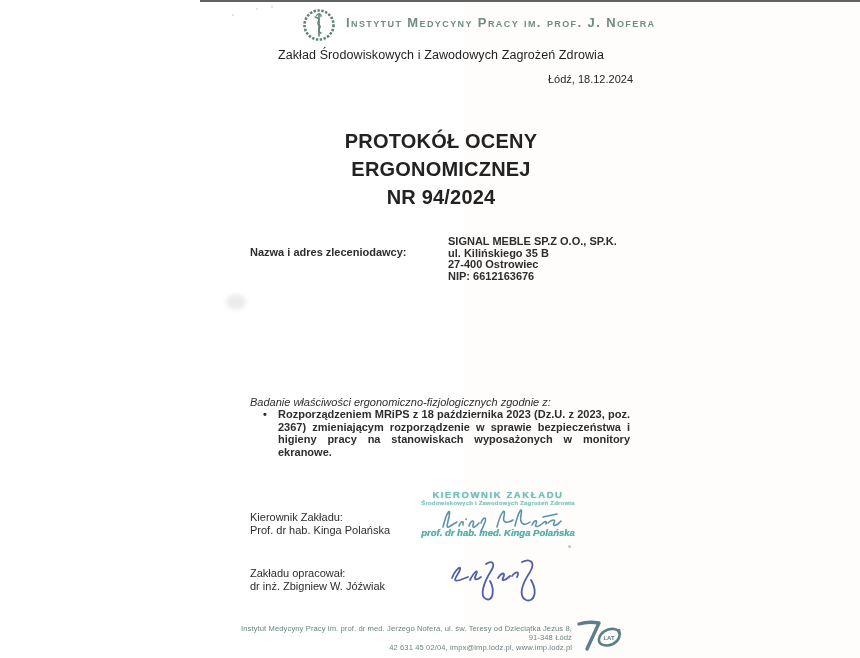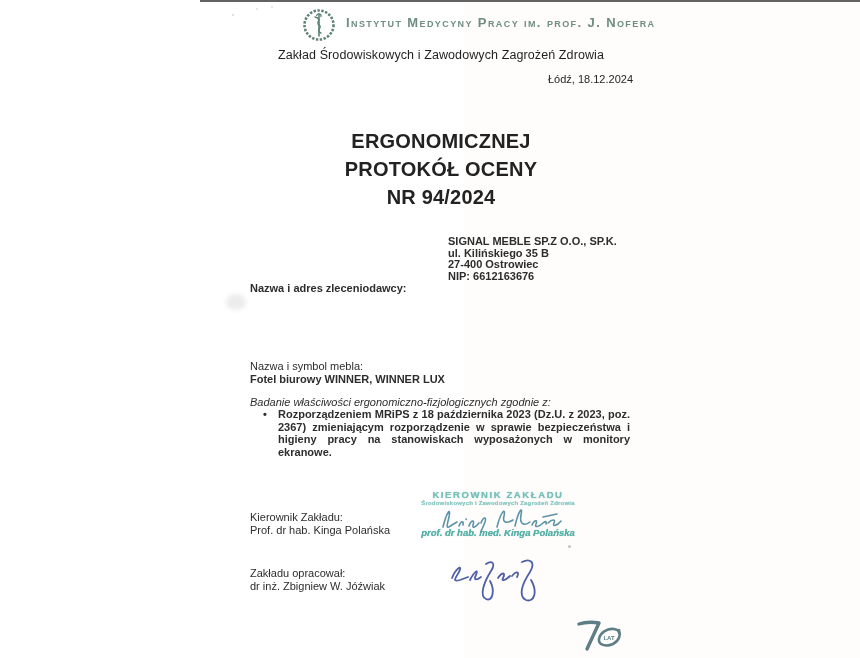--- a/index.html
+++ b/index.html
@@ -16,21 +16,21 @@
   .speck{position:absolute;background:#8a8a8a;border-radius:50%;}
   .smudge{position:absolute;left:226px;top:294px;width:20px;height:16px;background:#9a9a9a;border-radius:50%;opacity:.18;filter:blur(2px);}
   .institute-name{
     font-variant:small-caps;font-weight:600;font-size:13px;letter-spacing:1.4px;
     color:var(--institute_teal,#6f8d82);
   }
   .department{font-weight:400;font-size:12.5px;color:#1f1f1f;letter-spacing:.1px;}
   .city-date{font-size:11px;color:#262626;}
   .doc-title{font-size:20px;font-weight:700;line-height:28px;color:#222;letter-spacing:.2px;}
   .lbl{font-size:11px;}
-  .lbl.b{font-weight:700;margin-top:36px;}
+  .lbl.b{font-weight:700;}
   .client-lines{font-size:11px;font-weight:700;line-height:11.7px;}
   .furn-val{font-weight:700;}
   .bullet-text{
     font-size:11px;font-weight:700;line-height:12.6px;text-align:justify;
     width:352px;
   }
   .bullet-dot{font-size:11px;font-weight:700;}
   .stamp{text-align:center;color:var(--stamp_teal,#45a89e);}
   .stamp-l1{font-size:9.5px;font-weight:700;letter-spacing:1.6px;opacity:.72;text-shadow:0 0 1.2px currentColor;}
   .stamp-l2{font-size:6px;font-weight:600;opacity:.62;letter-spacing:.2px;text-shadow:0 0 .8px currentColor;}
@@ -66,37 +66,33 @@
       <path d="M15.5,8.5 C17,6 20.5,6.5 20,9.5" fill="none" stroke="#5e8274" stroke-width="1.3" stroke-linecap="round"></path>
     </svg>
   </div>
   <div class="abs institute-name" style="left:346px;top:15px;">Instytut Medycyny Pracy im. prof. J. Nofera</div>
 
   <div class="center-band department" style="top:48px;">Zakład Środowiskowych i Zawodowych Zagrożeń Zdrowia</div>
 
   <div class="abs city-date" style="left:548px;top:73px;">Łódź, 18.12.2024</div>
 
   <div class="center-band doc-title" style="top:127px;">
+    <div>PROTOKÓŁ OCENY</div>
     <div>ERGONOMICZNEJ</div>
-    <div>PROTOKÓŁ OCENY</div>
     <div>NR 94/2024</div>
   </div>
 
   <div class="abs lbl b" style="left:250px;top:246px;">Nazwa i adres zleceniodawcy:</div>
   <div class="abs client-lines" style="left:412px;top:236px;margin-left:36px;">
     <div>SIGNAL MEBLE SP.Z O.O., SP.K.</div>
     <div>ul. Kilińskiego 35 B</div>
     <div>27-400 Ostrowiec</div>
     <div>NIP: 6612163676</div>
   </div>
 
-  <div class="abs lbl" style="left:250px;top:360px;line-height:12.6px;">
-    <div>Nazwa i symbol mebla:</div>
-    <div class="furn-val">Fotel biurowy WINNER, WINNER LUX</div>
-  </div>
 
   <div class="abs lbl" style="left:250px;top:396px;font-style:italic;">Badanie właściwości ergonomiczno-fizjologicznych zgodnie z:</div>
   <div class="abs bullet-dot" style="left:263px;top:408px;">•</div>
   <div class="abs bullet-text" style="left:278px;top:408px;">Rozporządzeniem MRiPS z 18 października 2023 (Dz.U. z 2023, poz. 2367) zmieniającym rozporządzenie w sprawie bezpieczeństwa i higieny pracy na stanowiskach wyposażonych w monitory ekranowe.</div>
 
   <div class="abs stamp" style="left:418px;top:489px;width:160px;">
     <div class="stamp-l1">KIEROWNIK ZAKŁADU</div>
     <div class="stamp-l2">Środowiskowych i Zawodowych Zagrożeń Zdrowia</div>
   </div>
 
@@ -135,20 +131,24 @@
         <path d="M6,28 C10,18 17,14 13,22 C9,29 6,32 14,30 L22,27"></path>
         <path d="M24,30 C28,22 33,18 30,25 C27,31 31,30 35,27"></path>
         <path d="M40,14 C46,10 50,13 45,21 C38,32 33,46 40,49 C47,52 49,40 44,31"></path>
         <path d="M52,28 C56,22 60,22 57,28 C55,32 60,30 64,26"></path>
         <path d="M66,26 C70,21 74,21 71,27"></path>
         <path d="M76,12 C84,8 90,12 84,22 C76,34 72,46 80,50 C88,53 92,42 85,30"></path>
       </g>
     </svg>
   </div>
 
+  <div class="abs footer-text" style="left:240px;top:624px;">
+    <div>Instytut Medycyny Pracy im. prof. dr med. Jerzego Nofera, ul. św. Teresy od Dzieciątka Jezus 8, 91-348 Łódź</div>
+    <div>42 631 45 02/04, impx@imp.lodz.pl, www.imp.lodz.pl</div>
+  </div>
 
   <div class="abs logo70" style="left:575px;top:615px;">
     <svg width="50" height="38" viewBox="0 0 50 38">
       <path d="M4,9 C10,7 18,7 24,8 L12,34" fill="none" stroke="#5d7e85" stroke-width="3.4" stroke-linecap="round" stroke-linejoin="round"></path>
       <path d="M44,15 C46,20 44,26 38,29 C31,32 23,30 24,24 C25,18 32,13 39,14 C42,14.5 44,16 44,18" fill="none" stroke="#5d7e85" stroke-width="2.6" stroke-linecap="round"></path>
       <text x="34" y="24.5" font-size="6" font-weight="700" fill="#5d7e85" text-anchor="middle">LAT</text>
     </svg>
   </div>
 
 </div>

